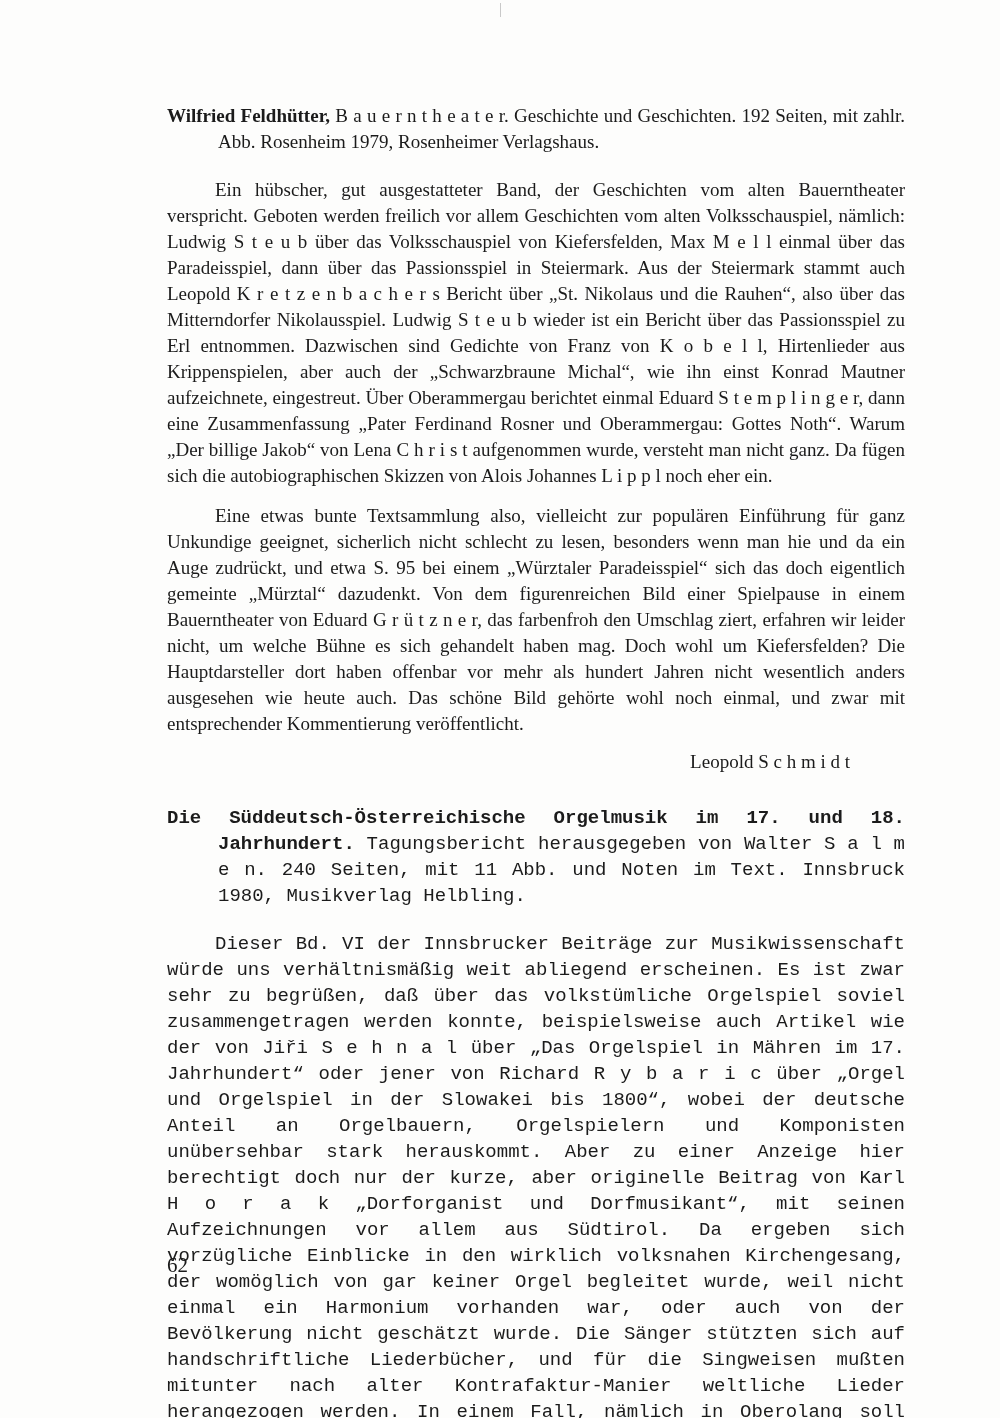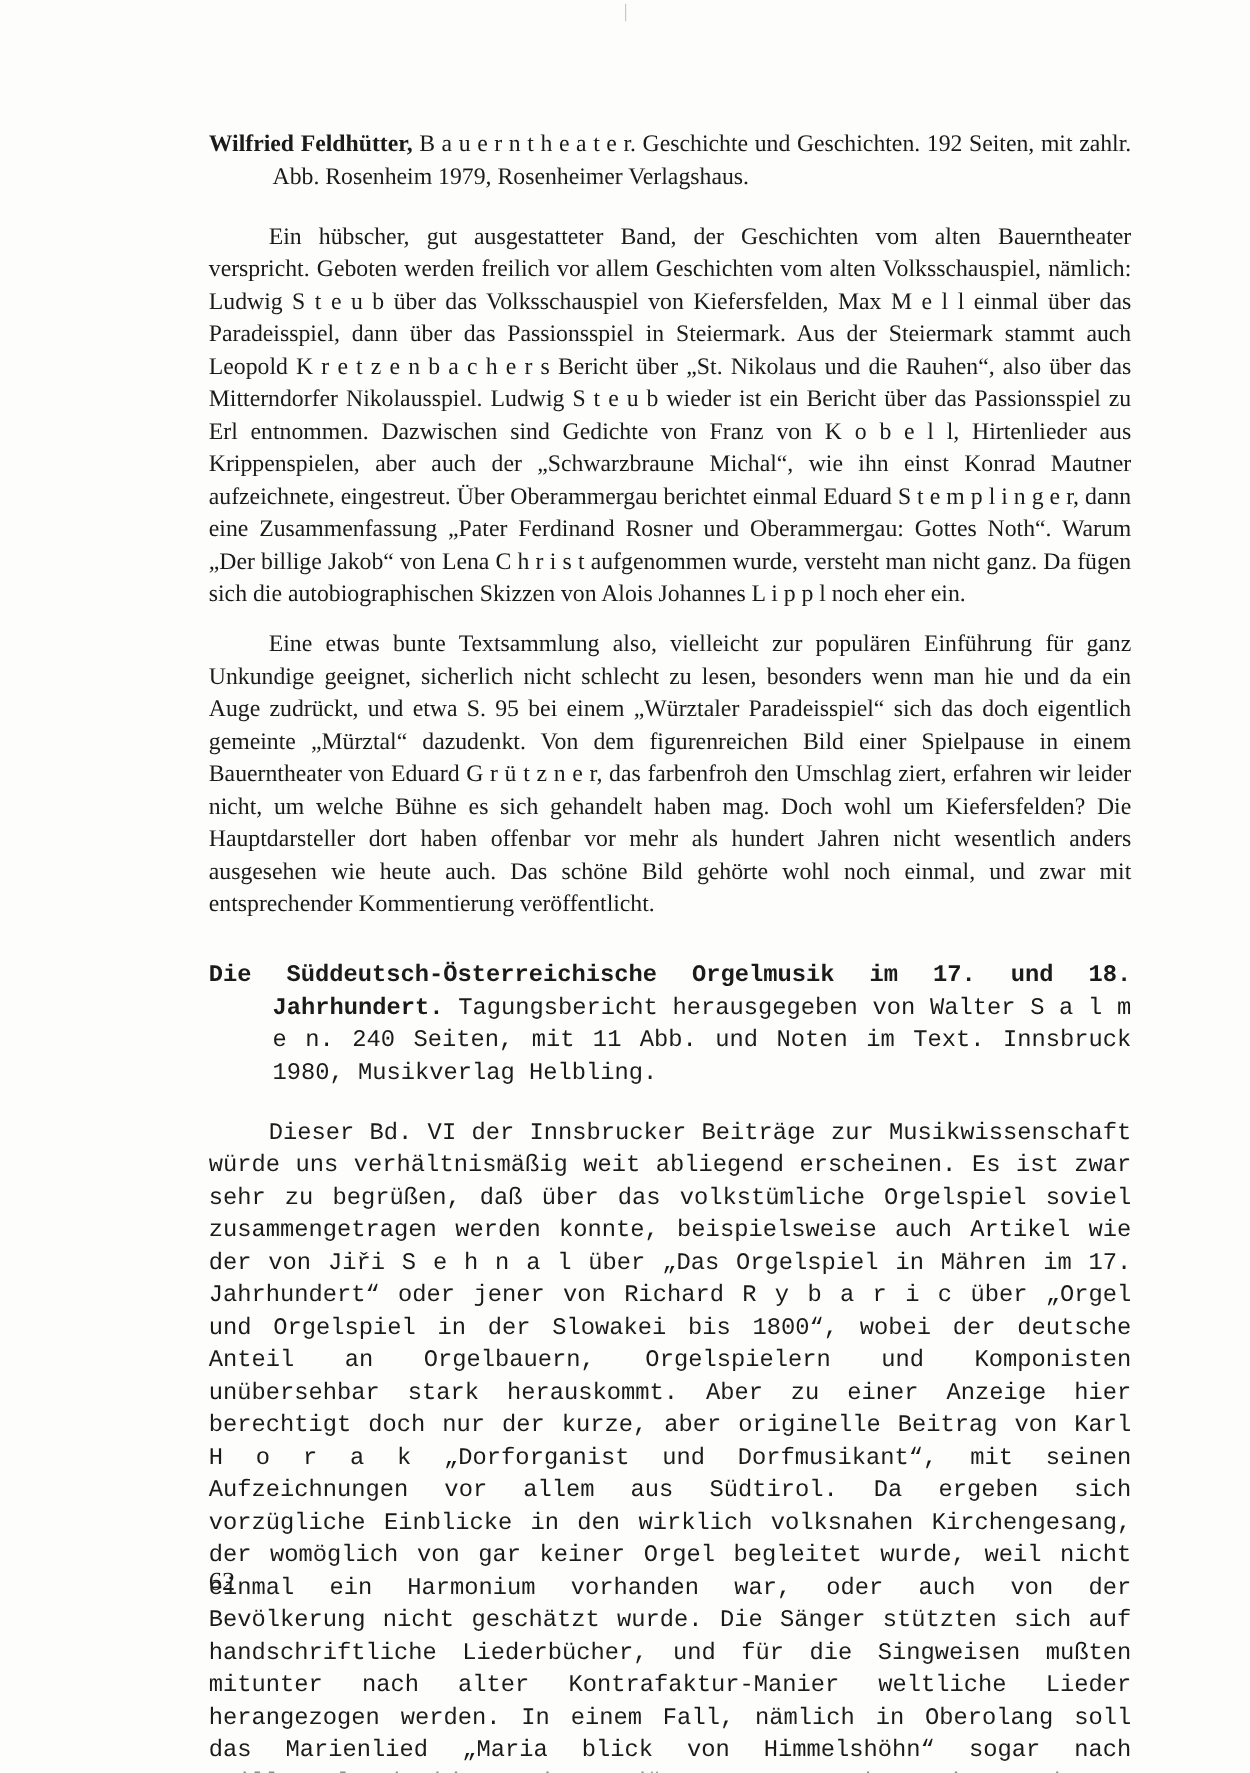--- a/index.html
+++ b/index.html
@@ -72,20 +72,21 @@
 <body>
 
 <div class="scan-artifact"></div>
 
 <div class="text-column">
 
   <section class="review">
     <p class="biblio"><b>Wilfried Feldhütter,</b><span> B a u e r n t h e a t e r. Geschichte und Geschichten. 192 Seiten, mit zahlr. Abb. Rosenheim 1979, Rosenheimer Verlagshaus.</span></p>
     <p class="para">Ein hübscher, gut ausgestatteter Band, der Geschichten vom alten Bauerntheater verspricht. Geboten werden freilich vor allem Geschichten vom alten Volksschauspiel, nämlich: Ludwig S t e u b über das Volksschauspiel von Kiefersfelden, Max M e l l einmal über das Paradeisspiel, dann über das Passionsspiel in Steiermark. Aus der Steiermark stammt auch Leopold K r e t z e n b a c h e r s Bericht über „St. Nikolaus und die Rauhen“, also über das Mitterndorfer Nikolausspiel. Ludwig S t e u b wieder ist ein Bericht über das Passionsspiel zu Erl entnommen. Dazwischen sind Gedichte von Franz von K o b e l l, Hirtenlieder aus Krippenspielen, aber auch der „Schwarzbraune Michal“, wie ihn einst Konrad Mautner aufzeichnete, eingestreut. Über Oberammergau berichtet einmal Eduard S t e m p l i n g e r, dann eine Zusammenfassung „Pater Ferdinand Rosner und Oberammergau: Gottes Noth“. Warum „Der billige Jakob“ von Lena C h r i s t aufgenommen wurde, versteht man nicht ganz. Da fügen sich die autobiographischen Skizzen von Alois Johannes L i p p l noch eher ein.</p>
     <p class="para">Eine etwas bunte Textsammlung also, vielleicht zur populären Einführung für ganz Unkundige geeignet, sicherlich nicht schlecht zu lesen, besonders wenn man hie und da ein Auge zudrückt, und etwa S. 95 bei einem „Würztaler Paradeisspiel“ sich das doch eigentlich gemeinte „Mürztal“ dazudenkt. Von dem figurenreichen Bild einer Spielpause in einem Bauerntheater von Eduard G r ü t z n e r, das farbenfroh den Umschlag ziert, erfahren wir leider nicht, um welche Bühne es sich gehandelt haben mag. Doch wohl um Kiefersfelden? Die Hauptdarsteller dort haben offenbar vor mehr als hundert Jahren nicht wesentlich anders ausgesehen wie heute auch. Das schöne Bild gehörte wohl noch einmal, und zwar mit entsprechender Kommentierung veröffentlicht.</p>
+    <p class="signature">Leopold S c h m i d t</p>
   </section>
 
   <section class="review">
     <p class="biblio"><b>Die Süddeutsch-Österreichische Orgelmusik im 17. und 18. Jahrhundert.</b><span> Tagungsbericht herausgegeben von Walter S a l m e n. 240 Seiten, mit 11 Abb. und Noten im Text. Innsbruck 1980, Musikverlag Helbling.</span></p>
     <p class="para">Dieser Bd. VI der Innsbrucker Beiträge zur Musikwissenschaft würde uns verhältnismäßig weit abliegend erscheinen. Es ist zwar sehr zu begrüßen, daß über das volkstümliche Orgelspiel soviel zusammengetragen werden konnte, beispielsweise auch Artikel wie der von Jiři S e h n a l über „Das Orgelspiel in Mähren im 17. Jahrhundert“ oder jener von Richard R y b a r i c über „Orgel und Orgelspiel in der Slowakei bis 1800“, wobei der deutsche Anteil an Orgelbauern, Orgelspielern und Komponisten unübersehbar stark herauskommt. Aber zu einer Anzeige hier berechtigt doch nur der kurze, aber originelle Beitrag von Karl H o r a k „Dorforganist und Dorfmusikant“, mit seinen Aufzeichnungen vor allem aus Südtirol. Da ergeben sich vorzügliche Einblicke in den wirklich volksnahen Kirchengesang, der womöglich von gar keiner Orgel begleitet wurde, weil nicht einmal ein Harmonium vorhanden war, oder auch von der Bevölkerung nicht geschätzt wurde. Die Sänger stützten sich auf handschriftliche Liederbücher, und für die Singweisen mußten mitunter nach alter Kontrafaktur-Manier weltliche Lieder herangezogen werden. In einem Fall, nämlich in Oberolang soll das Marienlied „Maria blick von Himmelshöhn“ sogar nach „Zillertal, du bist mei Freud“ gesungen worden sein. Auch aus einigen Liedhandschriften geht hervor, daß die Weisen von „Deutschen Tänzen“</p>
   </section>
 
 </div>
 
 <div class="page-number">62</div>

